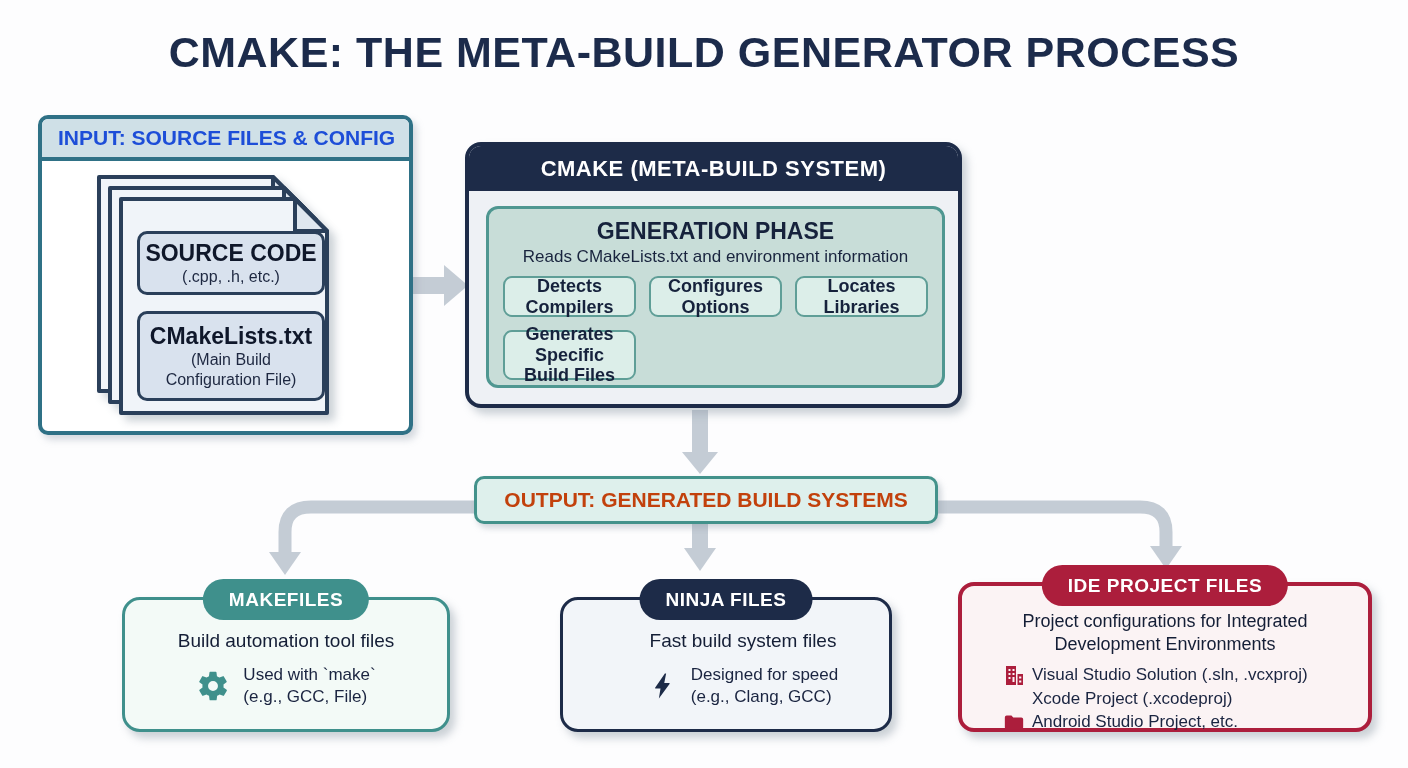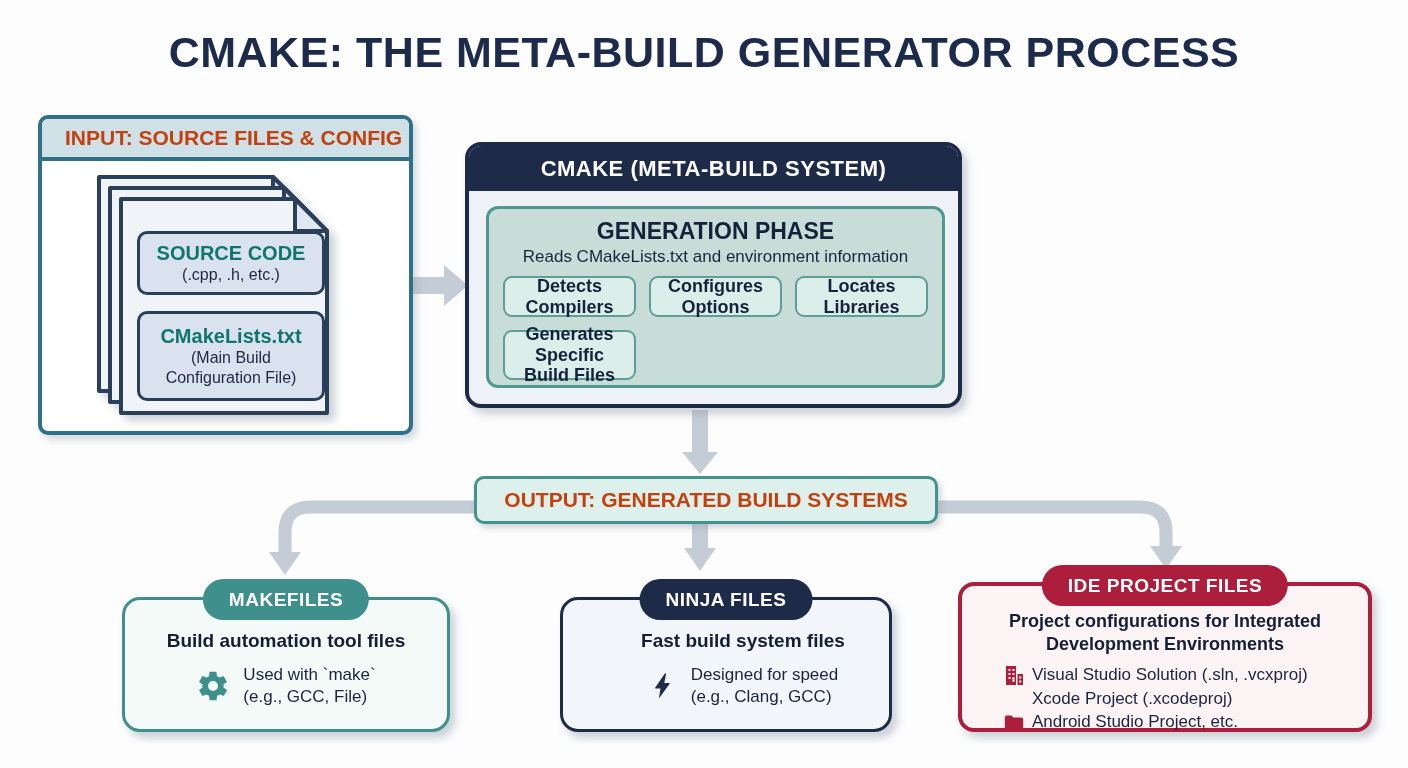--- a/index.html
+++ b/index.html
@@ -19,31 +19,31 @@
 
   
   .input-panel {
     position:absolute; left:38px; top:115px; width:375px; height:320px;
     background:#ffffff; border:4px solid #2f7186; border-radius:10px;
     z-index:2; box-shadow:4px 5px 7px rgba(140,152,165,.35);
   }
   .input-panel-header {
     height:42px; background:#cfe0e7; border-bottom:4px solid #2f7186;
     border-radius:6px 6px 0 0; display:flex; align-items:center;
-    padding-left:23px; font-size:21px; font-weight:800; color:#c2410c;
+    padding-left:16px; font-size:21px; font-weight:800; color:#1d4ed8;
     white-space:nowrap; overflow:hidden;
   }
   .doc-stack-svg { position:absolute; left:55px; top:56px;
     filter:drop-shadow(6px 6px 4px rgba(140,152,165,.45)); }
   .doc-card {
     position:absolute; left:95px; background:#d9e2ee; border:3px solid #2a3f5a;
     border-radius:10px; width:188px; display:flex; flex-direction:column;
     align-items:center; justify-content:center; text-align:center; z-index:3;
   }
-  .doc-card .doc-title { font-size:20px; font-weight:800; color:#0f766e; }
+  .doc-card .doc-title { font-size:23px; font-weight:800; color:#0f172a; }
   .doc-card .doc-sub { font-size:16px; font-weight:500; color:#1d2740; line-height:1.2; padding:0 6px; }
   .doc-card-source { top:112px; height:64px; }
   .doc-card-cmakelists { top:192px; height:90px; }
 
   
   .cmake-panel {
     position:absolute; left:465px; top:142px; width:497px; height:266px;
     background:#eef1f5; border:4px solid #1d2b48; border-radius:16px;
     z-index:2; box-shadow:5px 6px 8px rgba(140,152,165,.45); overflow:hidden;
   }
@@ -91,21 +91,21 @@
   .card-makefiles { left:122px; top:597px; width:328px; height:135px;
     background:#f3faf7; border:3.5px solid #3f908c; }
   .card-makefiles .out-pill { background:#3f908c; }
   .card-ninja { left:560px; top:597px; width:332px; height:135px;
     background:#f2f5f9; border:3.5px solid #1d2b48;padding-left:34px; }
   .card-ninja .out-pill { background:#1d2b48; }
   .card-ide { left:958px; top:582px; width:414px; height:150px;
     background:#fbf3f4; border:4px solid #ac1e3c; border-radius:16px; }
   .card-ide .out-pill { background:#ac1e3c; }
 
-  .out-desc { margin-top:30px; text-align:center; font-size:19px; font-weight:700; color:#141e36; }
+  .out-desc { margin-top:30px; text-align:center; font-size:19px; font-weight:400; color:#141e36; }
   .out-detail { display:flex; align-items:center; justify-content:center; gap:13px; margin-top:12px; }
   .out-detail .lines { text-align:left; font-size:17px; font-weight:500; color:#1a2440; line-height:1.28; }
   .icon-svg { flex:0 0 auto; }
 
   .card-ide .out-desc { margin-top:24px; font-size:18px; line-height:1.25; padding:0 18px; }
   .ide-list { margin:7px 0 0 40px; display:grid; grid-template-columns:30px 1fr; row-gap:0; align-items:center; }
   .ide-item-text { font-size:17px; font-weight:500; color:#1a2440; line-height:1.33; white-space:nowrap; }
 </style>
 </head>
 <body>

